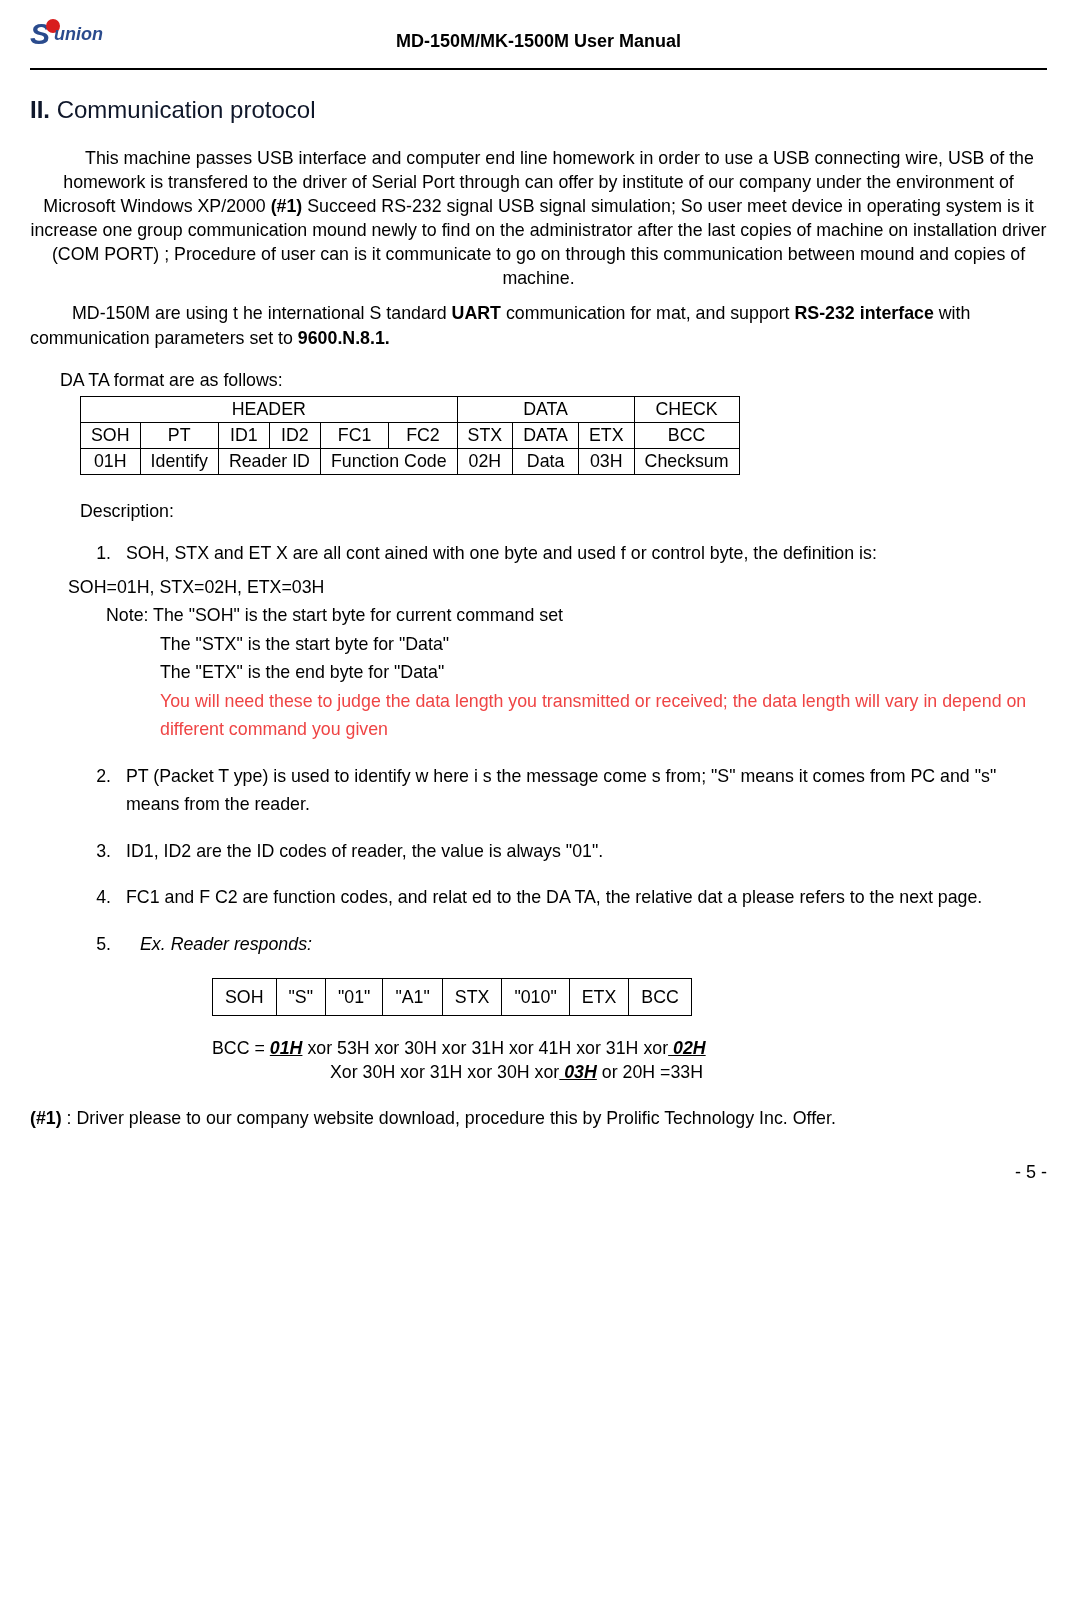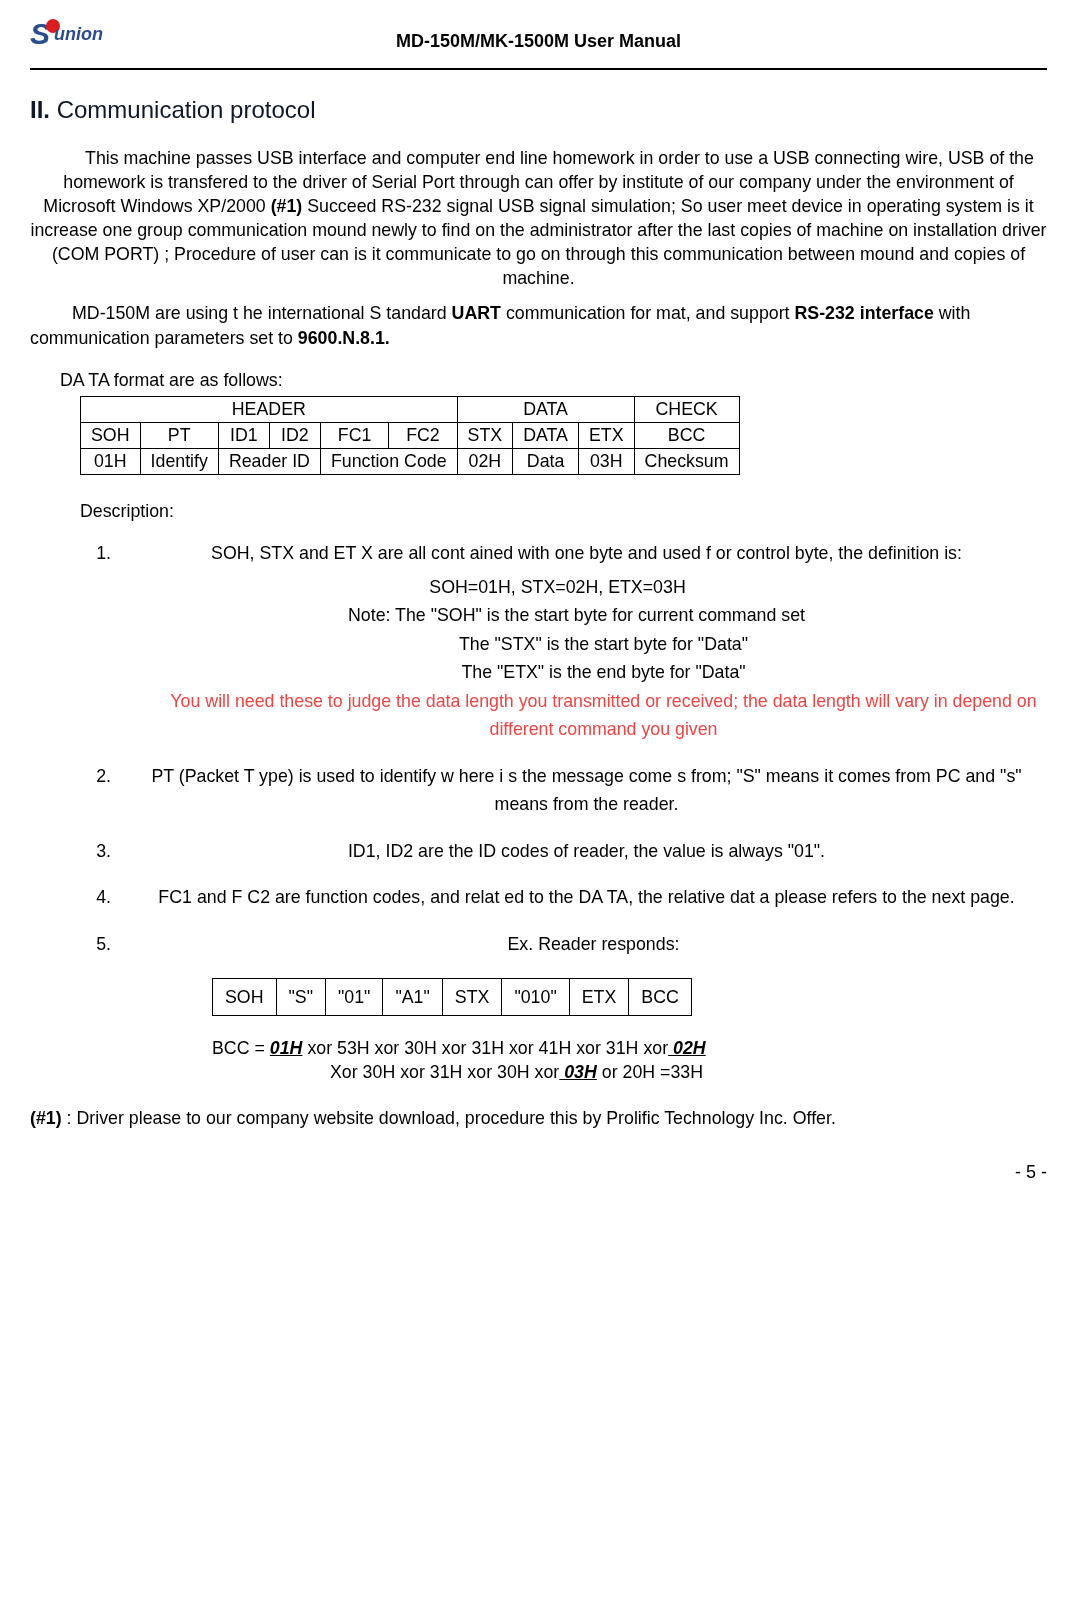--- a/index.html
+++ b/index.html
@@ -86,27 +86,26 @@
     }
     .desc-title { margin-left: 50px; margin-bottom: 16px; }
     ol.desc {
       margin-left: 50px;
       padding-left: 36px;
     }
     ol.desc > li {
       margin-bottom: 18px;
       padding-left: 10px;
       line-height: 1.6;
-      text-align: center;
     }
     .note-block { margin-left: -20px; margin-top: 6px; }
     .note-line { margin-left: 0; }
     .note-sub { margin-left: 54px; }
     .red-block { margin-left: 54px; color: #ef4444; }
-    .ex-line { margin-left: 14px; margin-top: 4px; }
+    .ex-line { margin-left: 14px; margin-top: 4px; font-style: italic; }
     table.example {
       border-collapse: collapse;
       margin: 20px 0 20px 182px;
     }
     table.example td {
       border: 1.5px solid #000;
       padding: 6px 12px;
       text-align: center;
       font-size: 17.8px;
     }

